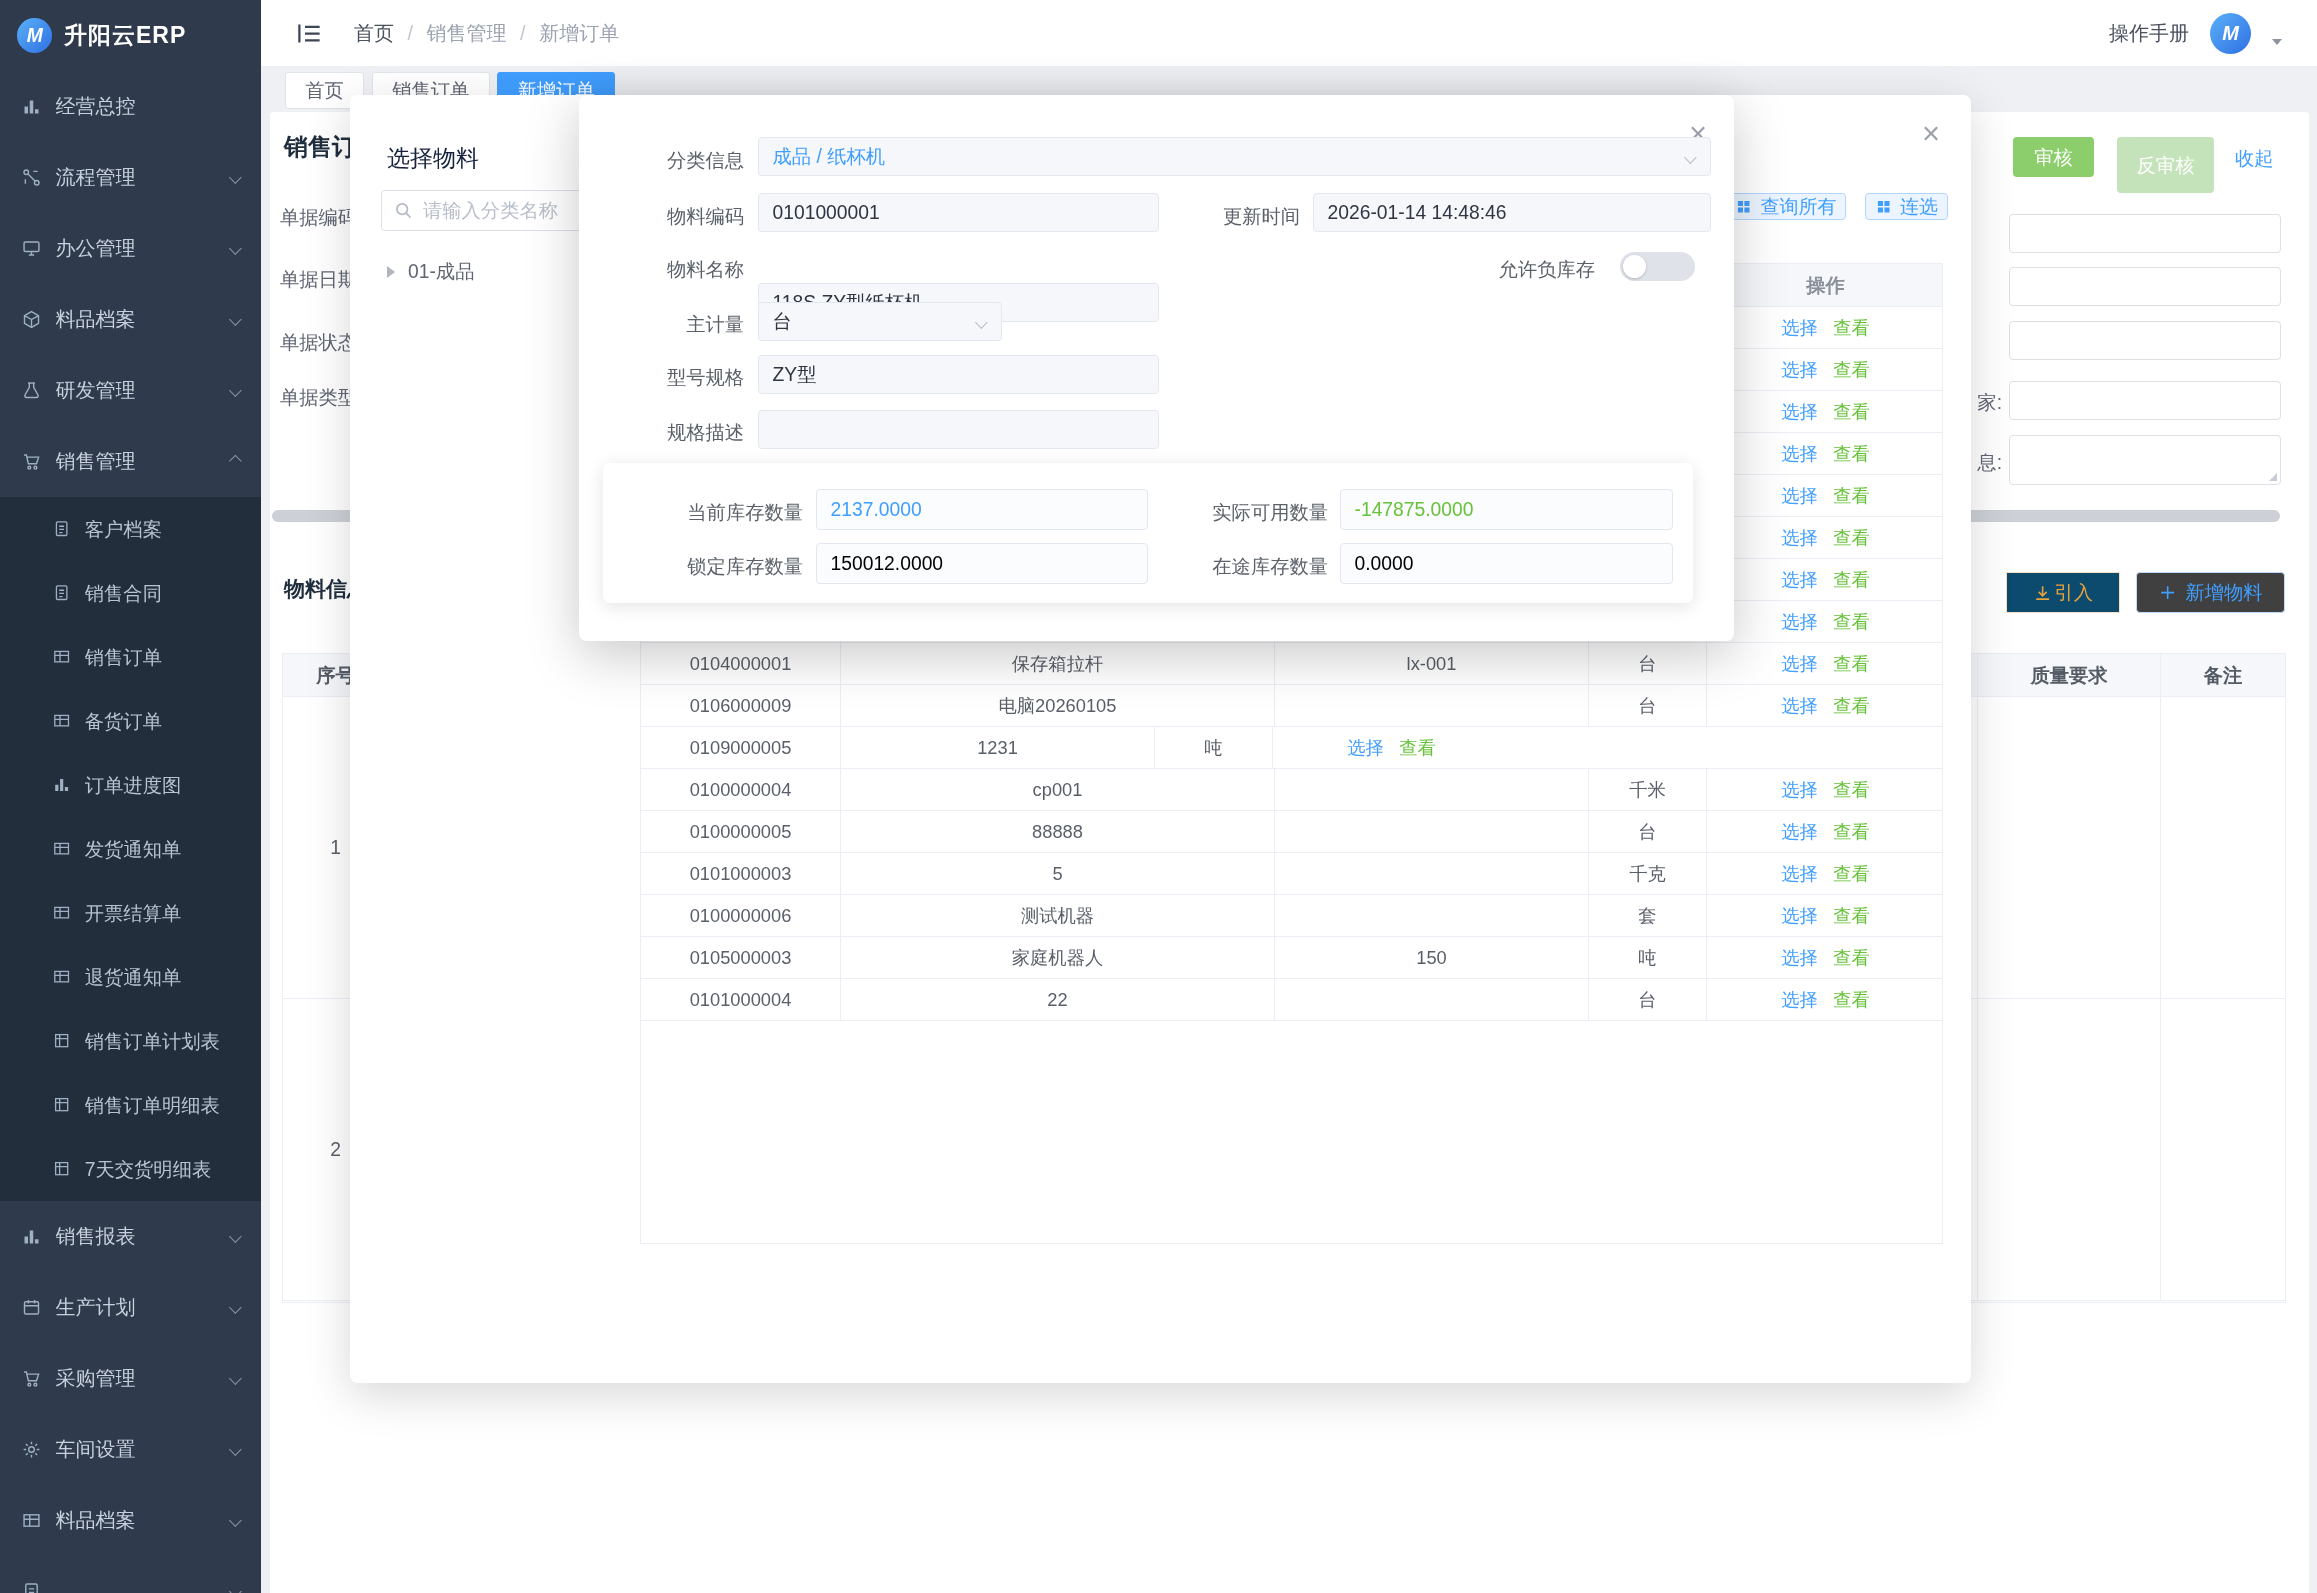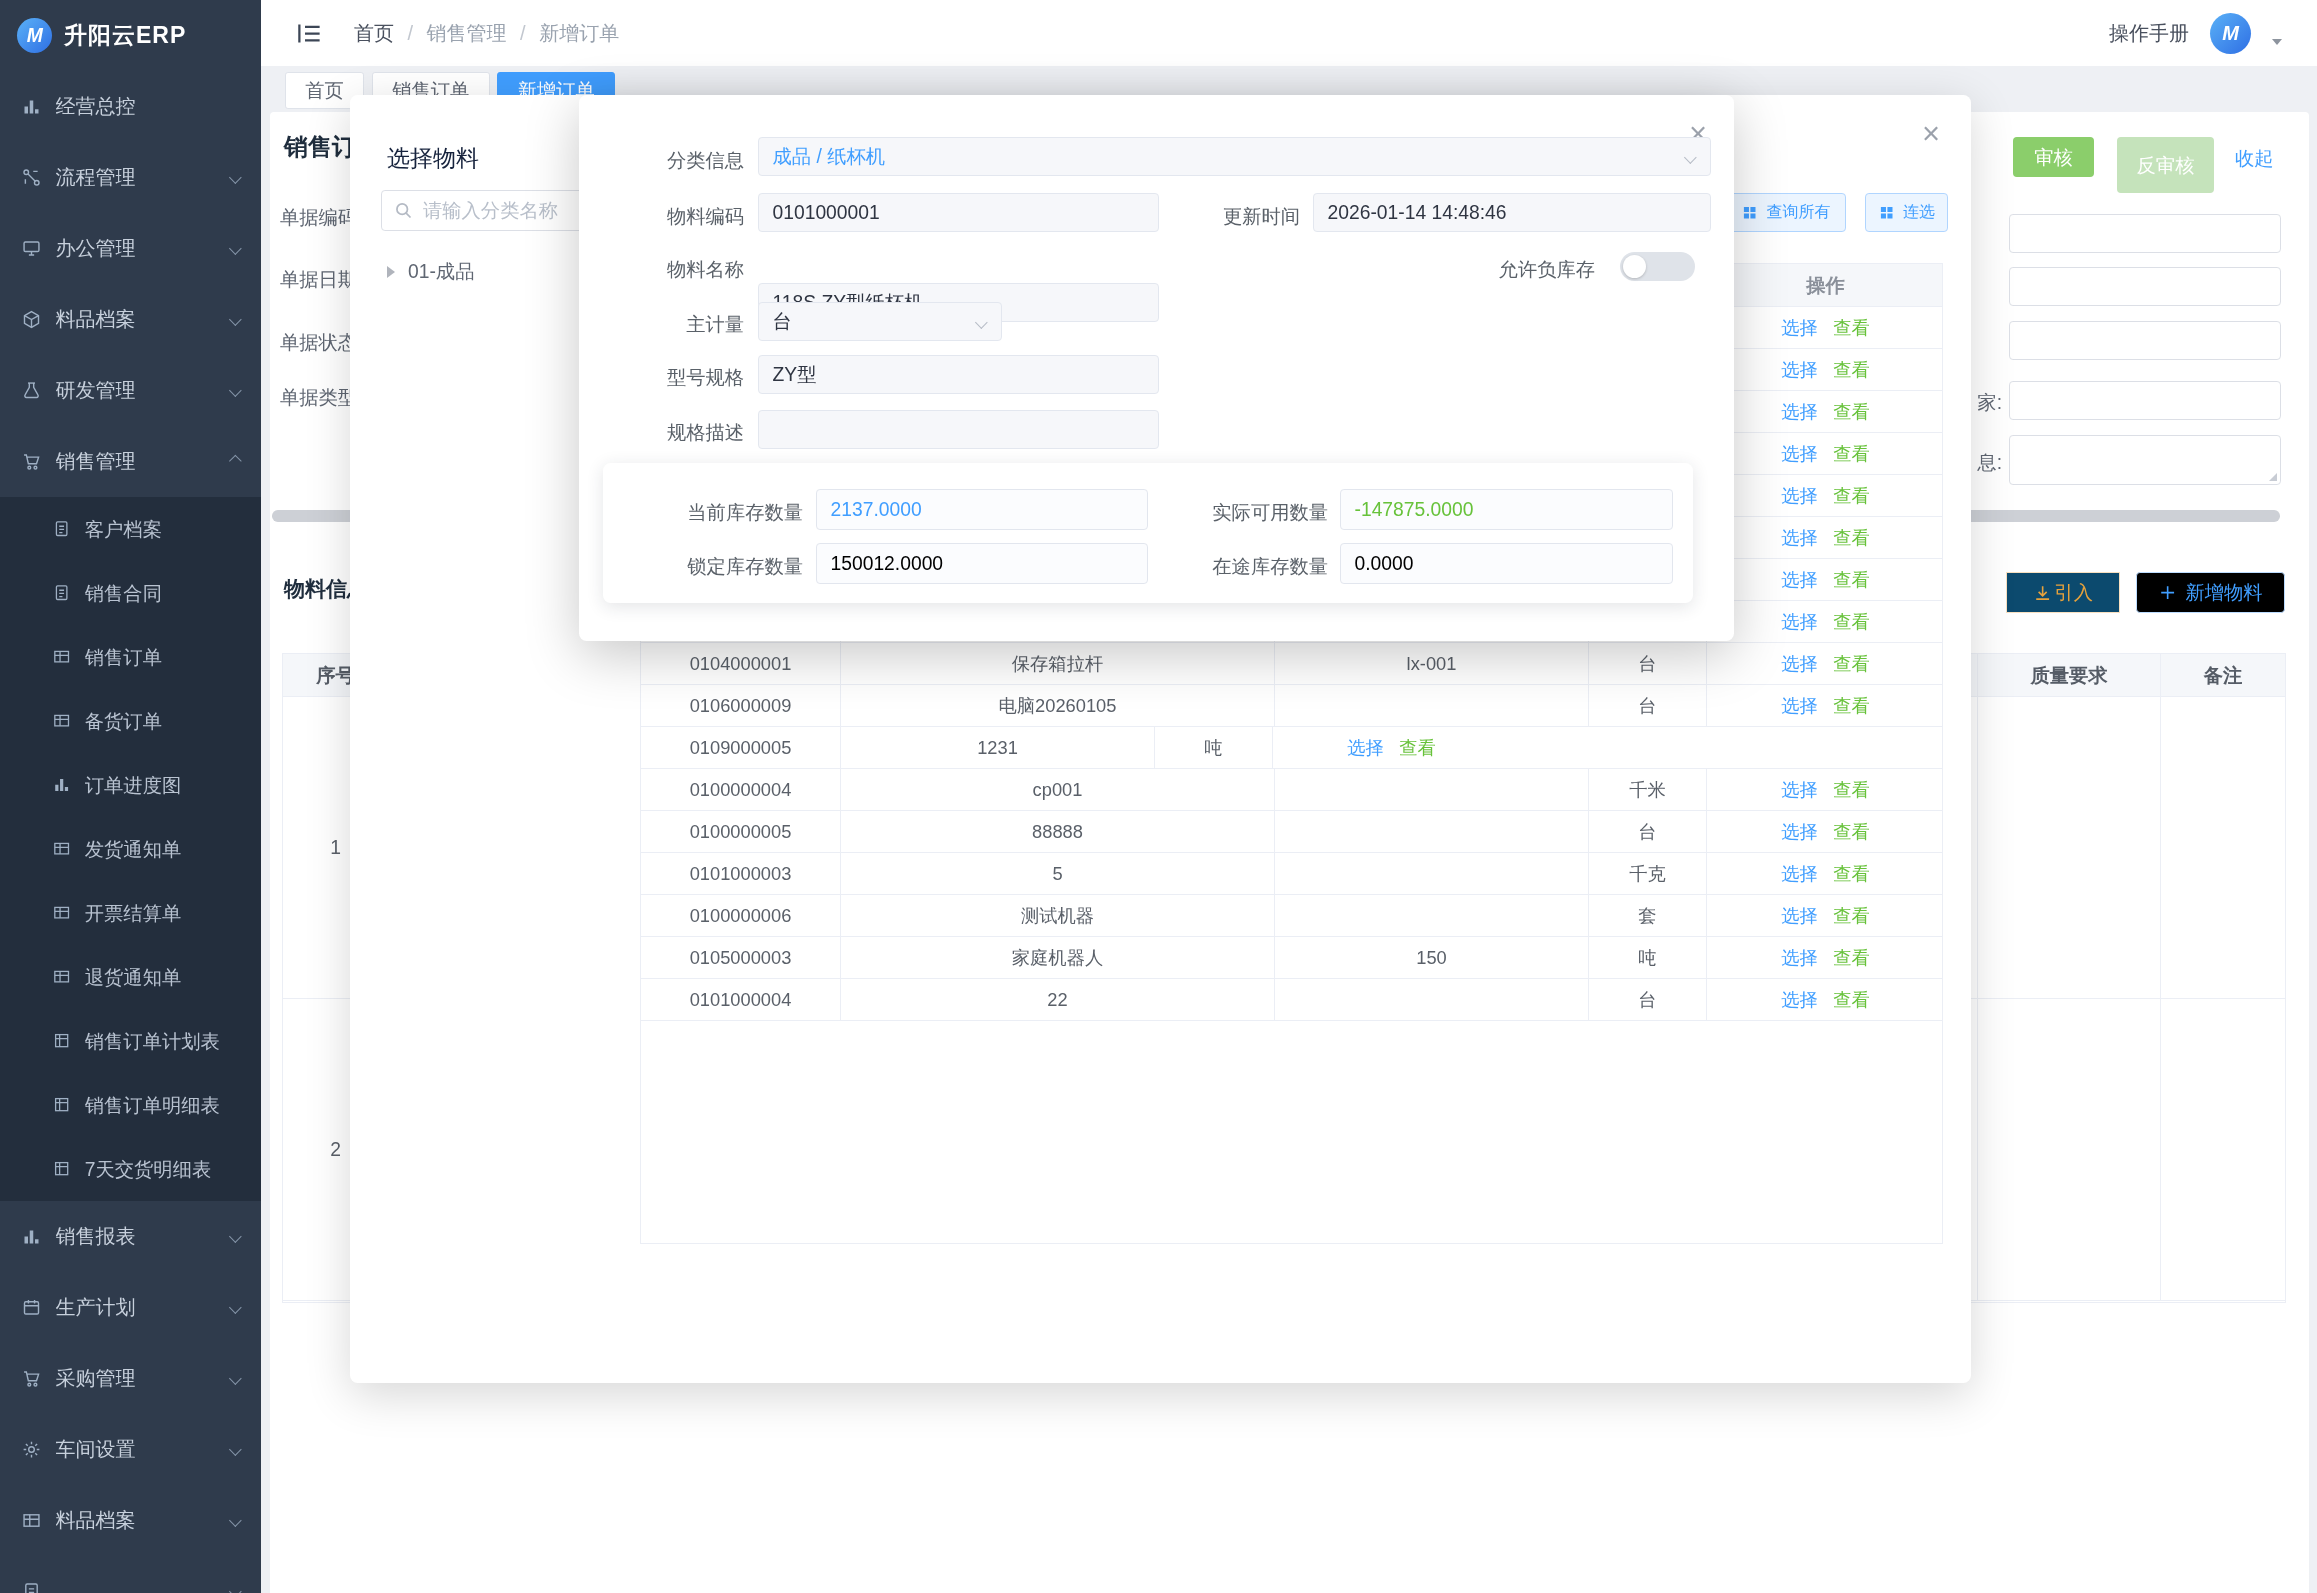--- a/index.html
+++ b/index.html
@@ -41,21 +41,21 @@
   .btn-audit{position:absolute;left:2013px;top:137px;width:81px;height:40px;background:#8bce6b;color:#fff;border-radius:3.9px;display:flex;align-items:center;justify-content:center;font-size:19.3px;cursor:pointer}
   .btn-unaudit{position:absolute;left:2117px;top:137px;width:97px;height:56px;background:#c5e3bb;color:#fff;border-radius:3.9px;display:flex;align-items:center;justify-content:center;font-size:19.3px;cursor:pointer}
   .link-collapse{position:absolute;left:2235px;top:145px;color:#409eff;font-size:19.3px;cursor:pointer}
   .r-input{position:absolute;left:2009px;width:272px;height:39px;background:#fff;border:1px solid #dcdfe6;border-radius:3.9px}
   .r-label{position:absolute;left:1960px;width:42px;text-align:right;font-size:19.3px;color:#5f6672}
   .r-textarea{position:absolute;left:2009px;top:435px;width:272px;height:50px;background:#fff;border:1px solid #dcdfe6;border-radius:3.9px}
   .r-textarea::after{content:'';position:absolute;right:2.9px;bottom:2.9px;width:0;height:0;border-left:8.7px solid transparent;border-bottom:8.7px solid #c8ccd4}
   .hscroll{position:absolute;left:272px;top:510px;width:2008px;height:11.6px;border-radius:5.8px;background:#cdd0d6}
   .materials-title{position:absolute;left:284px;top:575px;font-size:21px;font-weight:bold;color:#1f2d3d}
   .btn-import{position:absolute;left:2006px;top:572px;width:114px;height:41px;background:#0c4a6e;border:1px solid #f8e0c0;color:#e6a23c;border-radius:0;display:flex;align-items:center;justify-content:center;gap:2px;font-size:19.3px;cursor:pointer}
-  .btn-add{position:absolute;left:2136px;top:572px;width:149px;height:41px;background:#000000;border:1px solid #bcdcff;color:#409eff;border-radius:3.9px;display:flex;align-items:center;justify-content:center;gap:7.7px;font-size:19.3px;cursor:pointer}
+  .btn-add{position:absolute;left:2136px;top:572px;width:149px;height:41px;background:#404040;border:1px solid #bcdcff;color:#409eff;border-radius:3.9px;display:flex;align-items:center;justify-content:center;gap:7.7px;font-size:19.3px;cursor:pointer}
   .big-table{position:absolute;left:282px;top:653px;width:2004px;height:650px;border:1px solid #ebeef5}
   .bt-head{display:flex;height:43px;background:#f5f7fa;border-bottom:1px solid #ebeef5}
   .bt-row{display:flex;height:302px;border-bottom:1px solid #ebeef5}
   .bt-c{display:flex;align-items:center;justify-content:center;font-size:19.3px;color:#5a6069;border-right:1px solid #ebeef5}
   .bt-head .bt-c{font-weight:600;color:#555c66}
   .c-seq{width:106px;flex:none}
   .c-mid{flex:1}
   .c-q{width:183px;flex:none}
   .c-r{width:124px;flex:none;border-right:none}
 
@@ -64,21 +64,21 @@
   .select-modal{left:350px;top:95px;width:1621px;height:1288px;box-shadow:0 11.6px 46px rgba(0,0,0,.16);z-index:10}
   .detail-modal{left:579px;top:95px;width:1155px;height:546px;box-shadow:0 13.5px 54px rgba(0,0,0,.22);z-index:20}
   .m-title{position:absolute;left:37px;top:48px;font-size:23px;color:#17233d}
   .m-close{position:absolute;font-size:31px;color:#9ba1ab;line-height:1;cursor:pointer}
   .search-box{position:absolute;left:31px;top:95px;width:263px;height:41px}
   .search-box input{width:100%;height:100%;border:1px solid #dcdfe6;border-radius:3.9px;padding:0 11.6px 0 41px;font-size:19.3px;color:#303133;font-family:inherit;outline:none}
   .search-box input::placeholder{color:#b8bfca}
   .search-ic{position:absolute;left:11.6px;top:9.7px}
   .tree-caret{position:absolute;left:37px;top:171px;width:0;height:0;border-top:6.8px solid transparent;border-bottom:6.8px solid transparent;border-left:8.7px solid #b0b4bc}
   .tree-label{position:absolute;left:58px;top:163px;font-size:19.3px;color:#5f6672;cursor:pointer}
-  .btn-blue{position:absolute;height:39px;background:#ecf5ff;border:1px solid #b0d5ff;color:#409eff;border-radius:3.9px;display:flex;align-items:center;justify-content:center;gap:7.7px;font-size:16px;cursor:pointer}
+  .btn-blue{position:absolute;height:27px;background:#ecf5ff;border:1px solid #b0d5ff;color:#409eff;border-radius:3.9px;display:flex;align-items:center;justify-content:center;gap:7.7px;font-size:19px;cursor:pointer}
   .btn-qa{left:1376px;top:98px;width:120px}
   .btn-ms{left:1515px;top:98px;width:83px}
   .mtable{position:absolute;left:290px;top:168px;width:1303px;height:981px;border:1px solid #ebeef5}
   .mhead{display:flex;height:43px;background:#f5f7fa;border-bottom:1px solid #ebeef5}
   .mrow{display:flex;height:42px;border-bottom:1px solid #ebeef5}
   .mc{display:flex;align-items:center;justify-content:center;font-size:18.3px;color:#5a6069;border-right:1px solid #ebeef5;overflow:hidden}
   .mhead .mc{font-weight:600;color:#8a909a;font-size:19.3px}
   .mc1{width:200px;flex:none}.mc2{width:434px;flex:none}.mc3{width:314px;flex:none}.mc4{width:118px;flex:none}.mc5{width:237px;flex:none;border-right:none;gap:15.4px}
   .lnk{font-size:18.3px;cursor:pointer}
   .lnk.sel{color:#409eff}

